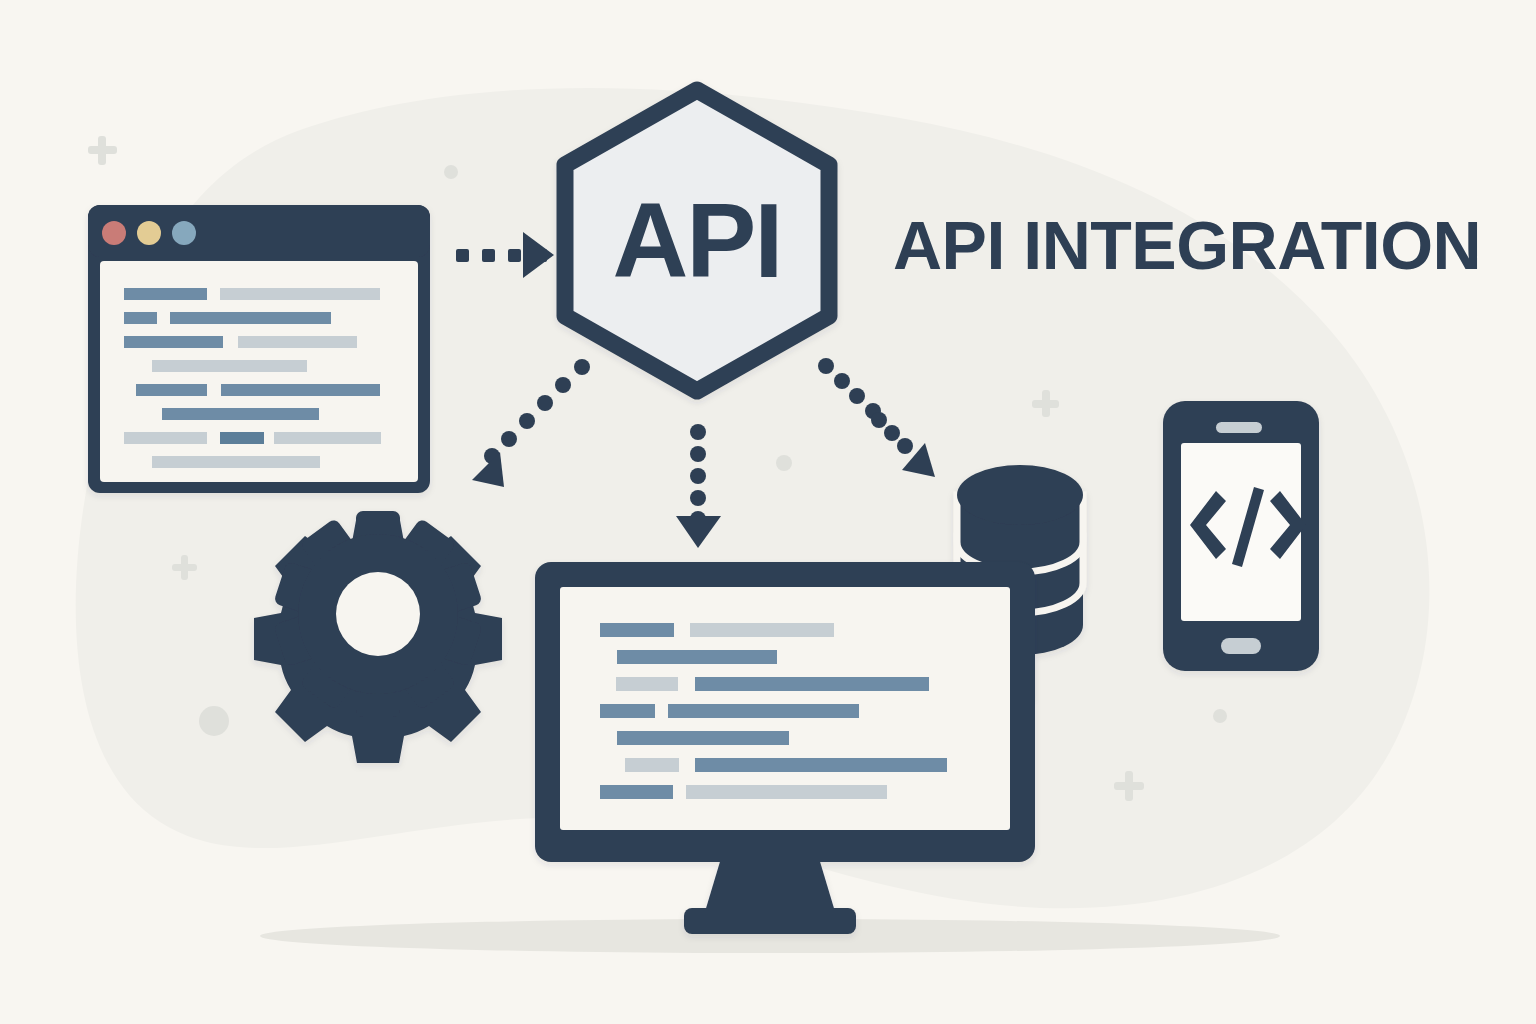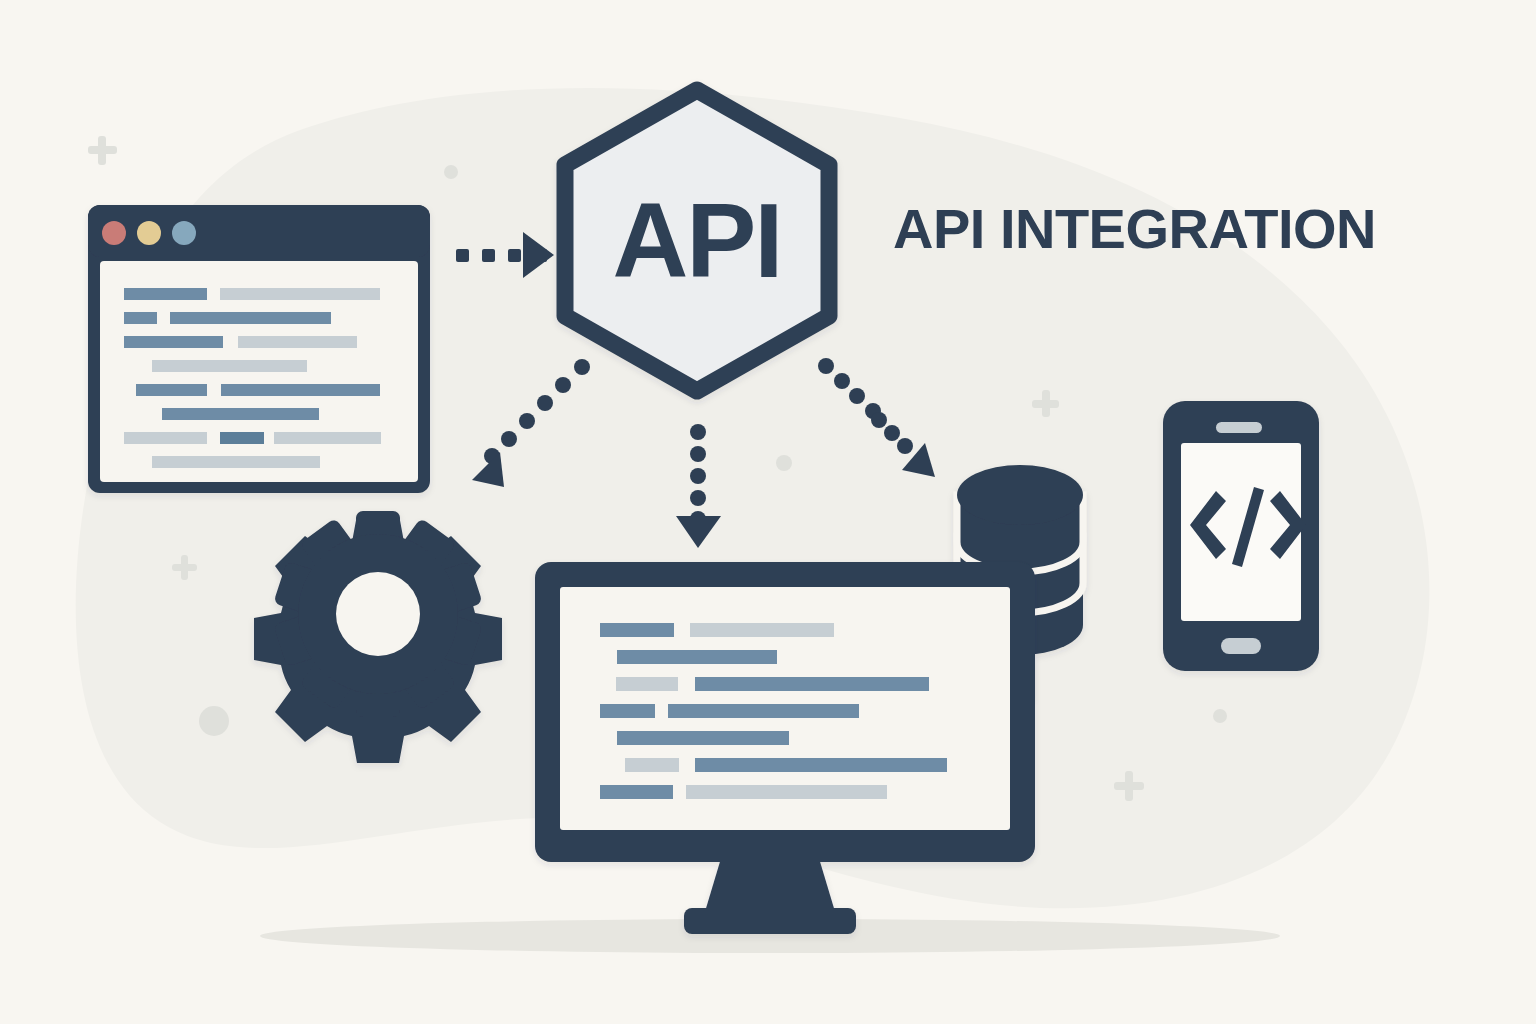--- a/index.html
+++ b/index.html
@@ -27,21 +27,21 @@
     display: block;
   }
   .headline {
     position: absolute;
     left: 893px;
     top: 148px;
     width: 600px;
     line-height: 0.96;
     font-family: "Liberation Sans", sans-serif;
     font-weight: bold;
-    font-size: 56px;
+    font-size: 68px;
     letter-spacing: -0.5px;
     color: #2e3f54;
     text-transform: uppercase;
     white-space: pre-line;
     user-select: none;
   }
   .headline .l2 { display: block; }
 </style>
 </head>
 <body>

